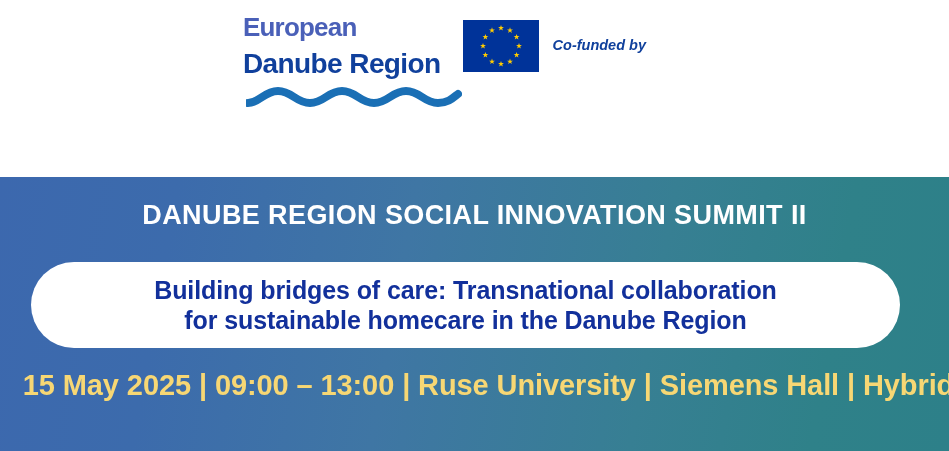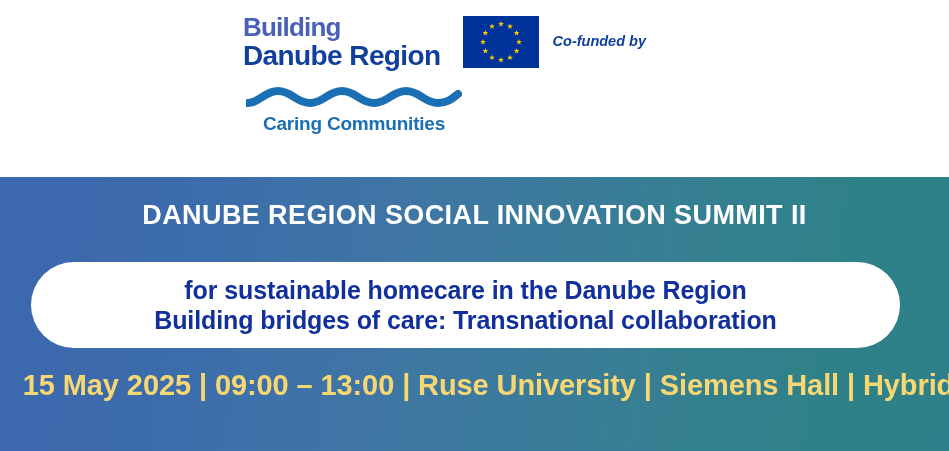--- a/index.html
+++ b/index.html
@@ -50,21 +50,21 @@
     font-size: 26px;
     font-weight: bold;
     letter-spacing: -0.8px;
     color: #4a60b8;
   }
   .danube-word {
     font-size: 28px;
     font-weight: bold;
     letter-spacing: -0.6px;
     color: #10409c;
-    margin-top: 2px;
+    margin-top: 10px;
   }
 
   
   .eu-lockup {
     display: flex;
     align-items: center;
     gap: 14px;
   }
   .eu-flag {
     position: relative;
@@ -163,21 +163,21 @@
 </head>
 <body>
 
 <div class="poster">
 
   <div class="logo-band">
 
     <div class="logo-row">
 
       <div class="interreg-mark">
-        <span class="interreg-word">Building</span>
+        <span class="interreg-word">European</span>
         <span class="danube-word">Danube Region</span>
       </div>
 
       <div class="eu-lockup">
         <div class="eu-flag">
           <svg width="76" height="52" viewBox="0 0 76 52" aria-hidden="true">
             <rect x="0" y="0" width="76" height="52" fill="#003399"></rect>
             <g fill="#FFCC00">
               <g transform="translate(38,8) scale(0.62)">
                   <polygon points="0,-5 1.18,-1.55 4.76,-1.55 1.9,0.6 2.94,4.05 0,1.95 -2.94,4.05 -1.9,0.6 -4.76,-1.55 -1.18,-1.55"></polygon>
@@ -222,33 +222,32 @@
           <div>Co-funded by</div>
         </div>
       </div>
 
     </div>
 
     <div class="caring-block">
       <svg class="caring-wave" width="216" height="24" viewBox="0 0 216 24" aria-hidden="true">
         <path d="M2,17 C14,17 18,5 32,5 C46,5 50,17 64,17 C78,17 82,5 96,5 C110,5 114,17 128,17 C142,17 146,5 160,5 C174,5 178,17 192,17 C202,17 207,12 212,8" fill="none" stroke="#1a6fb5" stroke-width="8" stroke-linecap="round"></path>
       </svg>
-      <div class="caring-label">Caring Communities</div>
     </div>
 
   </div>
 
   <div class="gradient-band">
 
     <div class="summit-title">DANUBE REGION SOCIAL INNOVATION SUMMIT II</div>
 
     <div class="subtitle-pill">
       <div class="subtitle-text">
+        <div>Building bridges of care: Transnational collaboration</div>
         <div>for sustainable homecare in the Danube Region</div>
-        <div>Building bridges of care: Transnational collaboration</div>
       </div>
     </div>
 
     <div class="event-details">15 May 2025  | 09:00 – 13:00 | Ruse University | Siemens Hall | Hybrid</div>
 
   </div>
 
 </div>
 
 </body></html>

